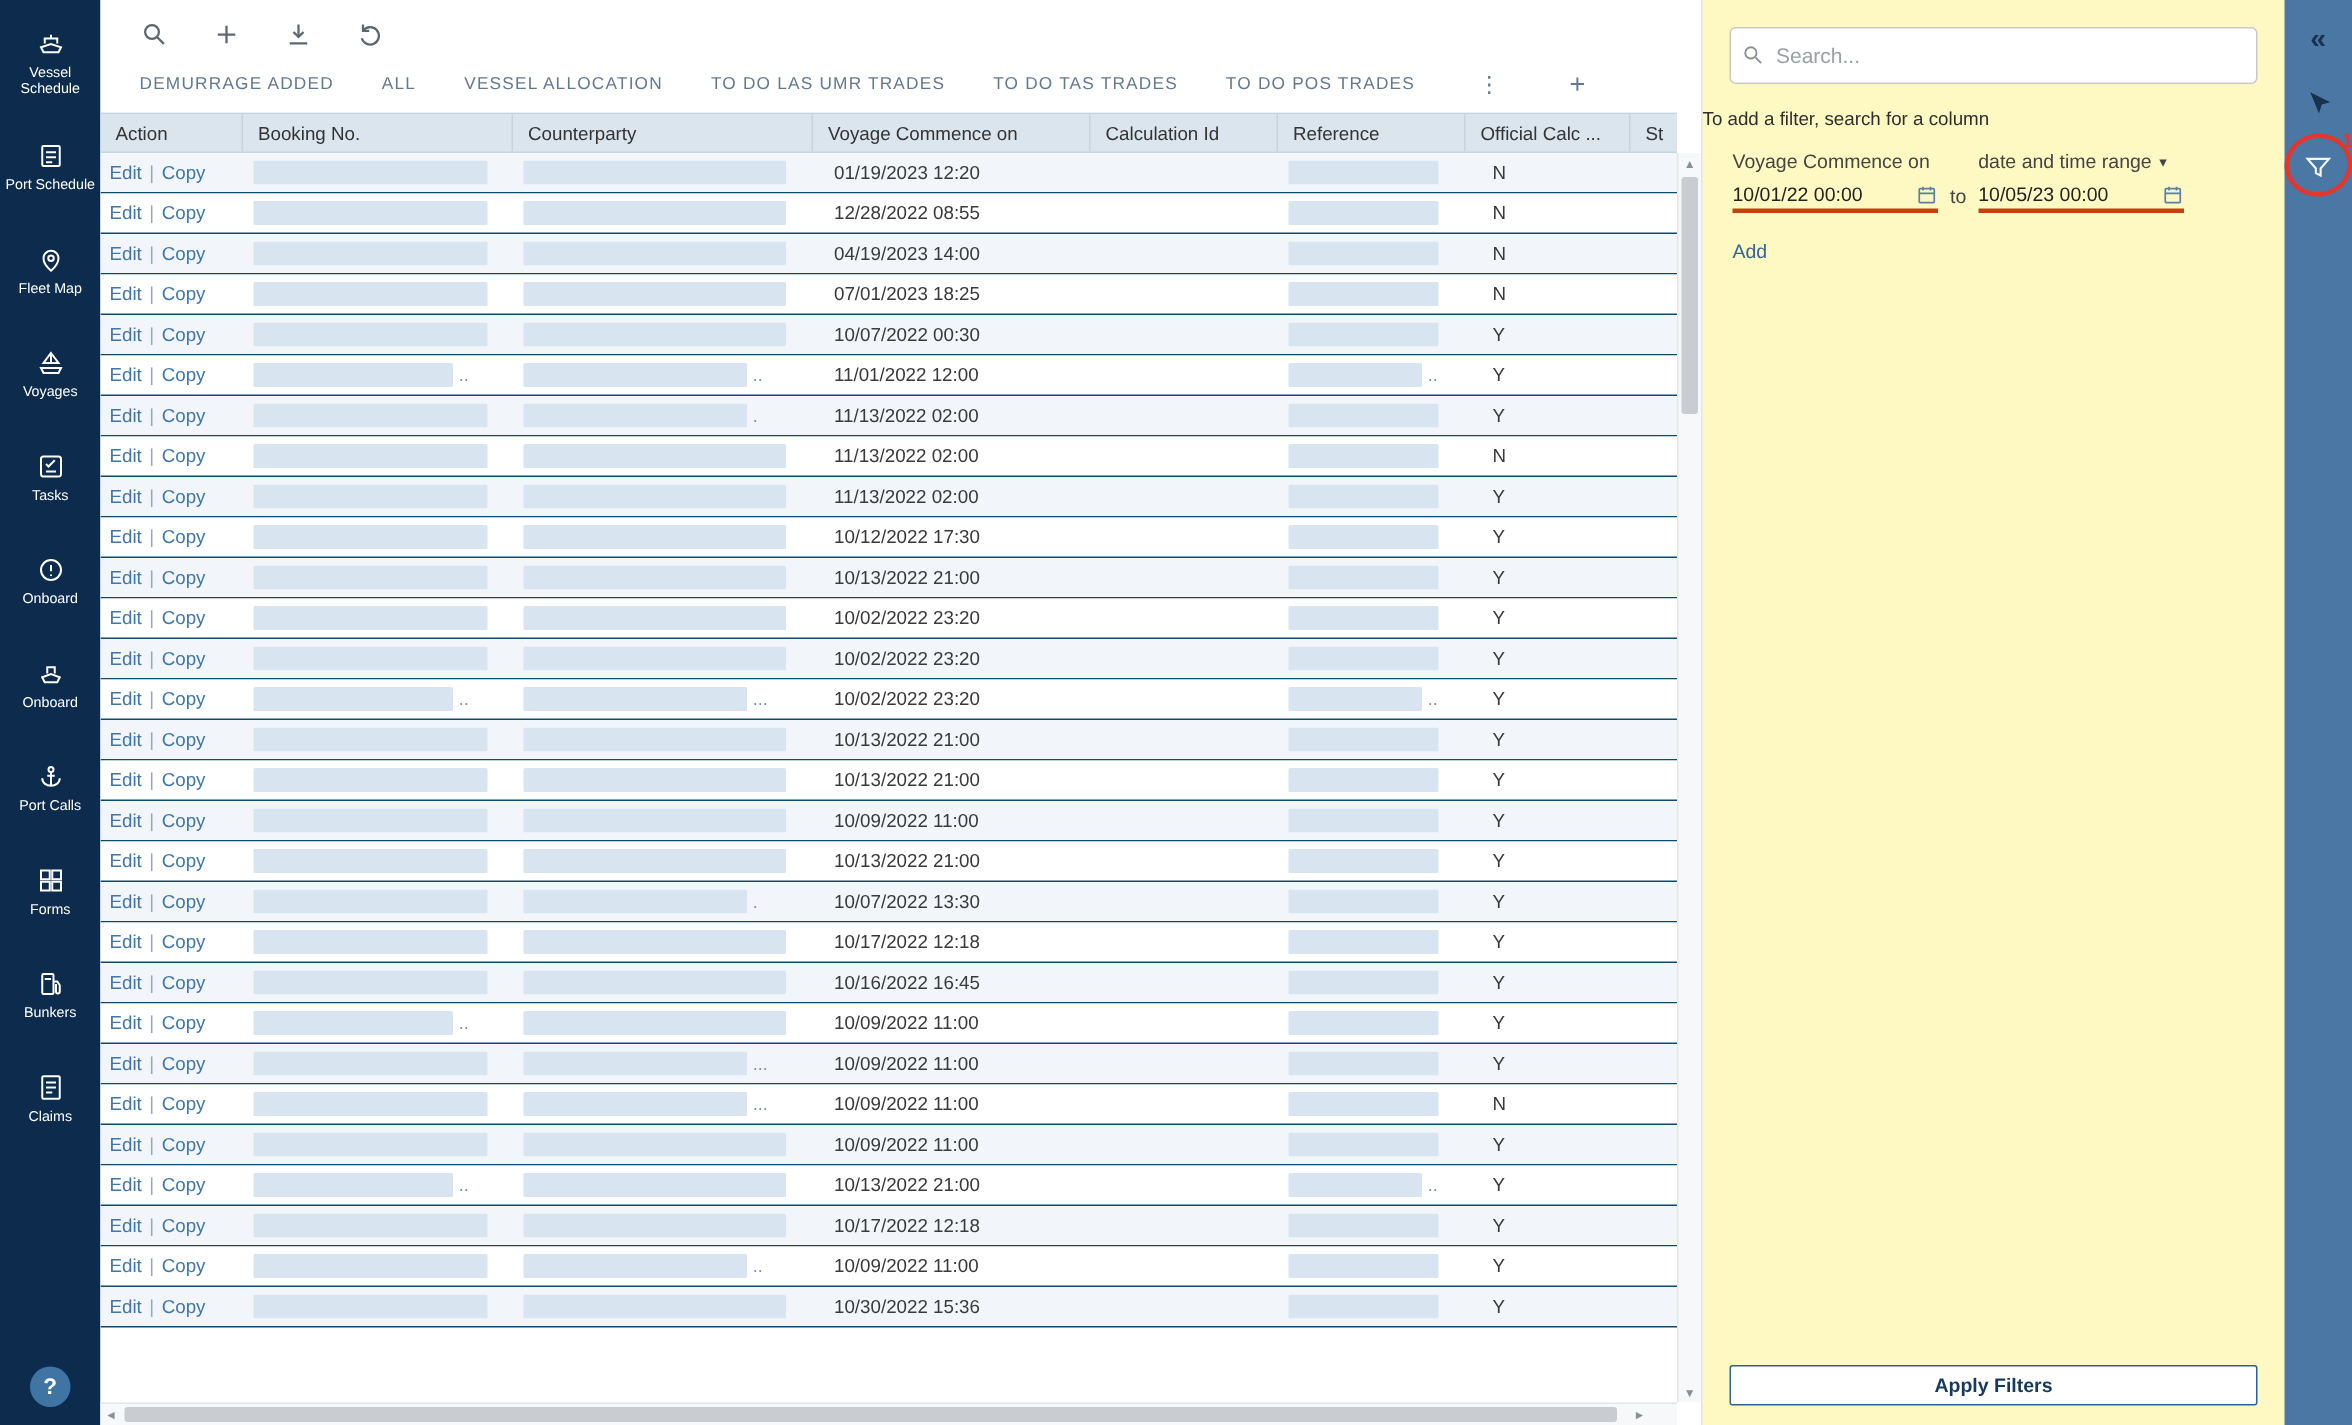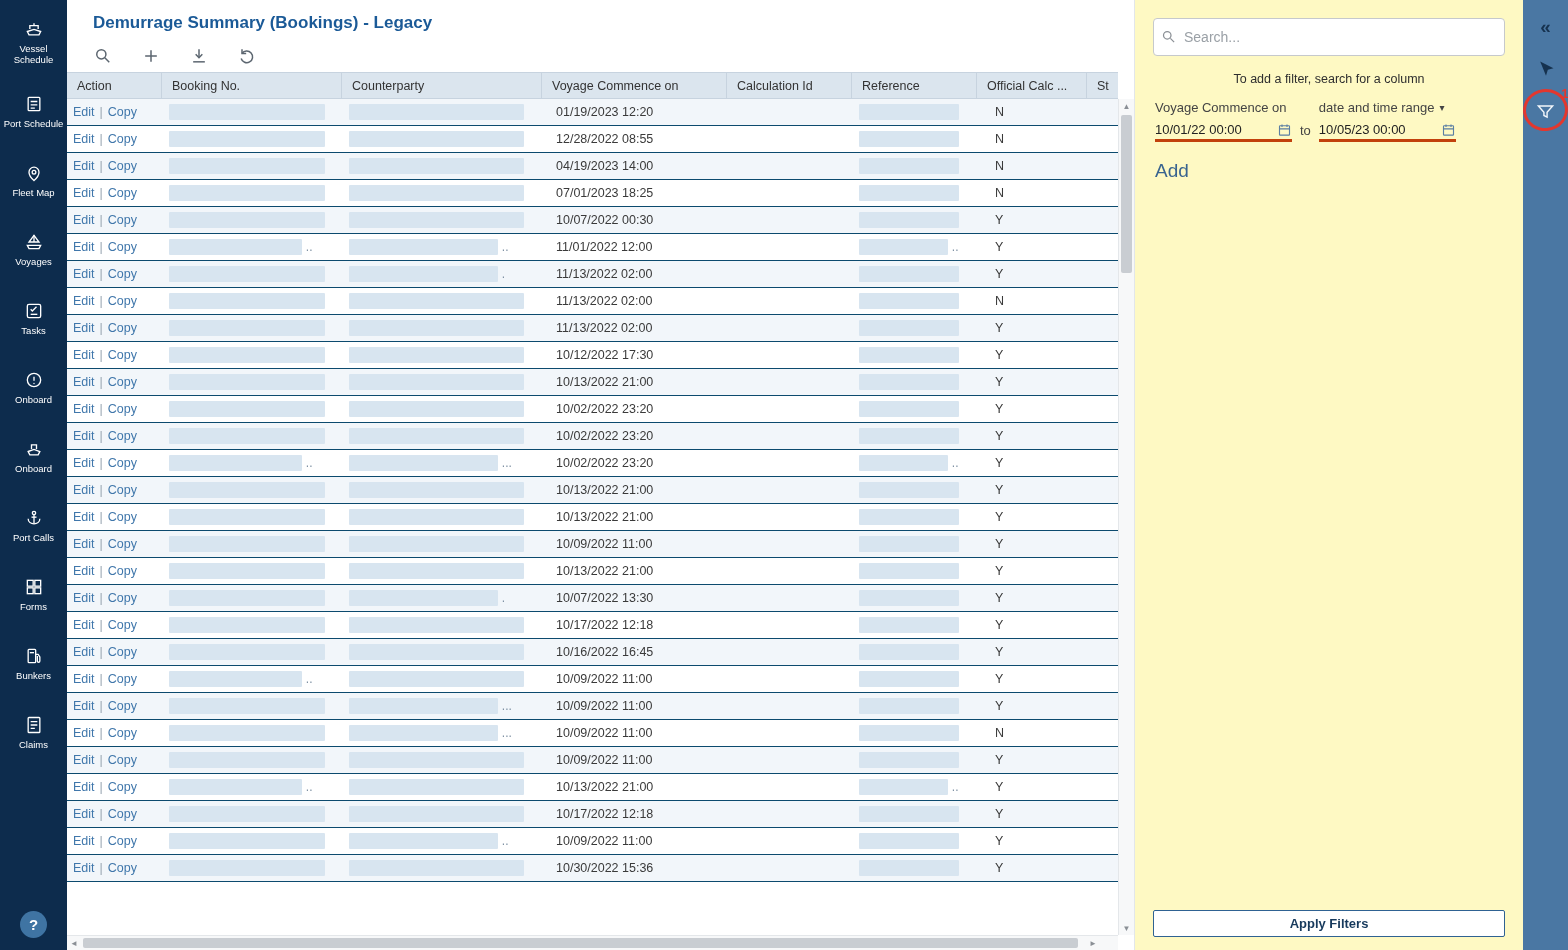--- a/index.html
+++ b/index.html
@@ -116,35 +116,35 @@
     flex:0 0 389px; background:#fef9c3; border-left:1px solid #e2e6ea;
     display:flex; flex-direction:column; padding-top:18px;
   }
   .searchbox { position:relative; margin:0 18px; }
   .searchbox svg { position:absolute; left:8px; top:11px; width:15px; height:15px; color:#8a8f95; }
   .searchbox input {
     width:100%; height:38px; border:1px solid #c6c9cc; border-radius:4px;
     padding:0 10px 0 30px; font-size:14px; font-family:inherit; color:#333; outline:none;
   }
   .searchbox input::placeholder { color:#9aa0a6; }
-  .panel-hint { text-align:center; font-size:12.5px; color:#2e2e2e; margin-top:16px; }
+  .panel-hint { text-align:left; font-size:12.5px; color:#2e2e2e; margin-top:16px; }
   .filter-row { display:flex; align-items:flex-end; padding:14px 18px 0 20px; gap:8px; }
   .f-col { display:flex; flex-direction:column; }
   .f-label { font-size:13px; color:#444; margin-bottom:7px; white-space:nowrap; }
   .f-label.dropdown { cursor:pointer; display:flex; align-items:center; gap:5px; }
   .caret { font-size:10px; color:#444; }
   .f-input-wrap { display:flex; align-items:center; border-bottom:3px solid #c2410c; padding-bottom:2px; }
   .f-input {
     border:none; outline:none; font-size:13px; font-family:inherit; color:#222;
     width:118px; background:transparent; padding:0;
   }
   .cal-icon { width:15px; height:15px; color:#5b7fa3; cursor:pointer; margin-left:4px; }
   .cal-icon svg { width:15px; height:15px; display:block; }
   .f-to { font-size:13px; color:#444; padding-bottom:4px; }
-  .add-link { color:#39648f; font-size:19px; margin:18px 0 0 20px; cursor:pointer; width:fit-content; }
+  .add-link { color:#39648f; font-size:13px; margin:18px 0 0 20px; cursor:pointer; width:fit-content; }
   .apply-btn {
     margin:auto 18px 13px 18px; height:27px;
     background:#fff; border:1px solid #2f6292; border-radius:2px;
     color:#16395c; font-size:13px; font-weight:bold; font-family:inherit; cursor:pointer;
   }
 
   
   .rail {
     flex:0 0 45px; background:#4a77a3; display:flex; flex-direction:column; align-items:center; padding-top:10px;
   }
@@ -277,21 +277,20 @@
                 <path d="M8 8h8M8 12h8M8 16h5"></path>
               </svg>
             </span>
     <span class="side-label">Claims</span>
   </div>
         </nav>
       <div class="help-btn">?</div>
     </div>
 
     <div class="main">
-      <div class="page-title">Demurrage Summary (Bookings) - Legacy</div>
 
       <div class="toolbar">
         <div class="tool-btn">
           <svg viewBox="0 0 24 24" fill="none" stroke="currentColor" stroke-width="1.8">
               <circle cx="10" cy="10" r="5.5"></circle>
               <path d="M14.2 14.2L19.5 19.5"></path>
             </svg>
         </div>
         <div class="tool-btn">
           <svg viewBox="0 0 24 24" fill="none" stroke="currentColor" stroke-width="1.8">
@@ -306,20 +305,32 @@
             </svg>
         </div>
         <div class="tool-btn">
           <svg viewBox="0 0 24 24" fill="none" stroke="currentColor" stroke-width="1.8">
               <path d="M6 9a7 7 0 1 1-1 6"></path>
               <path d="M6 4v5h5"></path>
             </svg>
         </div>
       </div>
 
+      <div class="tabbar">
+        <div style="display:flex; gap:32px; align-items:center;">
+            <div class="tab">DEMURRAGE ADDED</div>
+            <div class="tab">ALL</div>
+            <div class="tab">VESSEL ALLOCATION</div>
+            <div class="tab">TO DO LAS UMR TRADES</div>
+            <div class="tab">TO DO TAS TRADES</div>
+            <div class="tab">TO DO POS TRADES</div>
+          </div>
+        <div class="tab-kebab">⋮</div>
+        <div class="tab-add">+</div>
+      </div>
 
       <div class="table-area">
         <div class="table-viewport">
           <div class="thead">
             <div class="th">Action</div>
             <div class="th">Booking No.</div>
             <div class="th">Counterparty</div>
             <div class="th">Voyage Commence on</div>
             <div class="th">Calculation Id</div>
             <div class="th">Reference</div>

